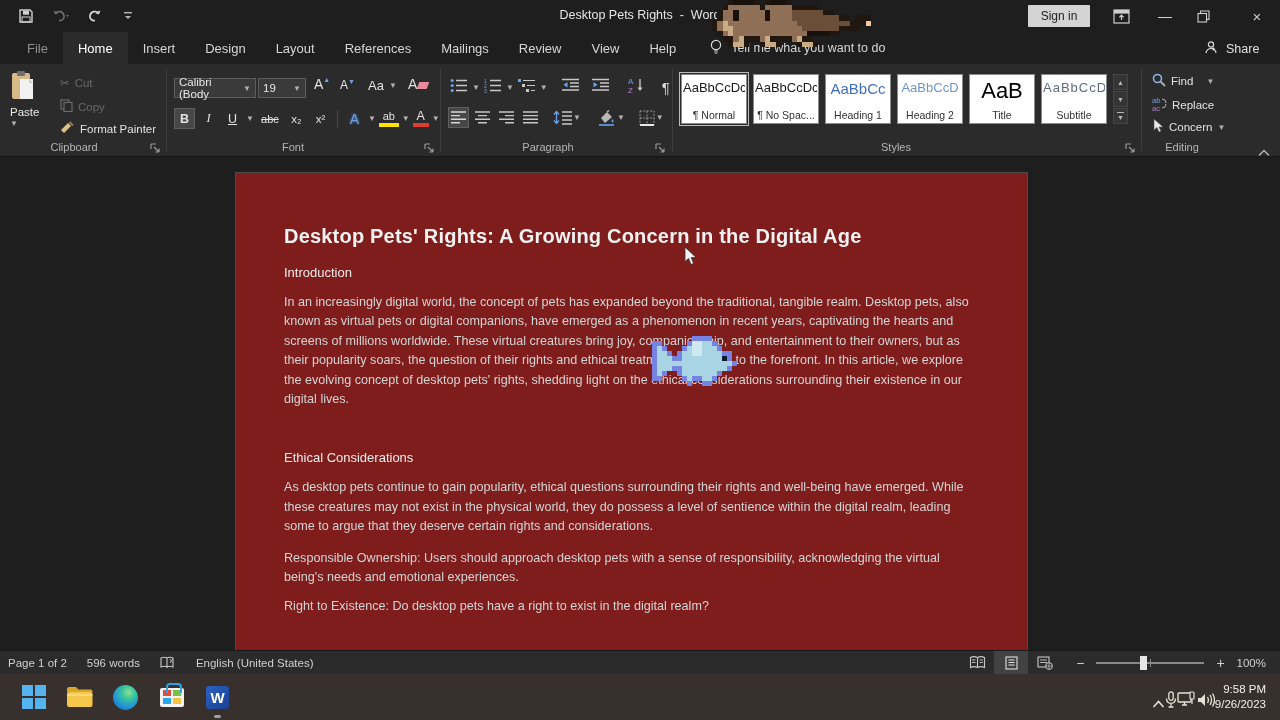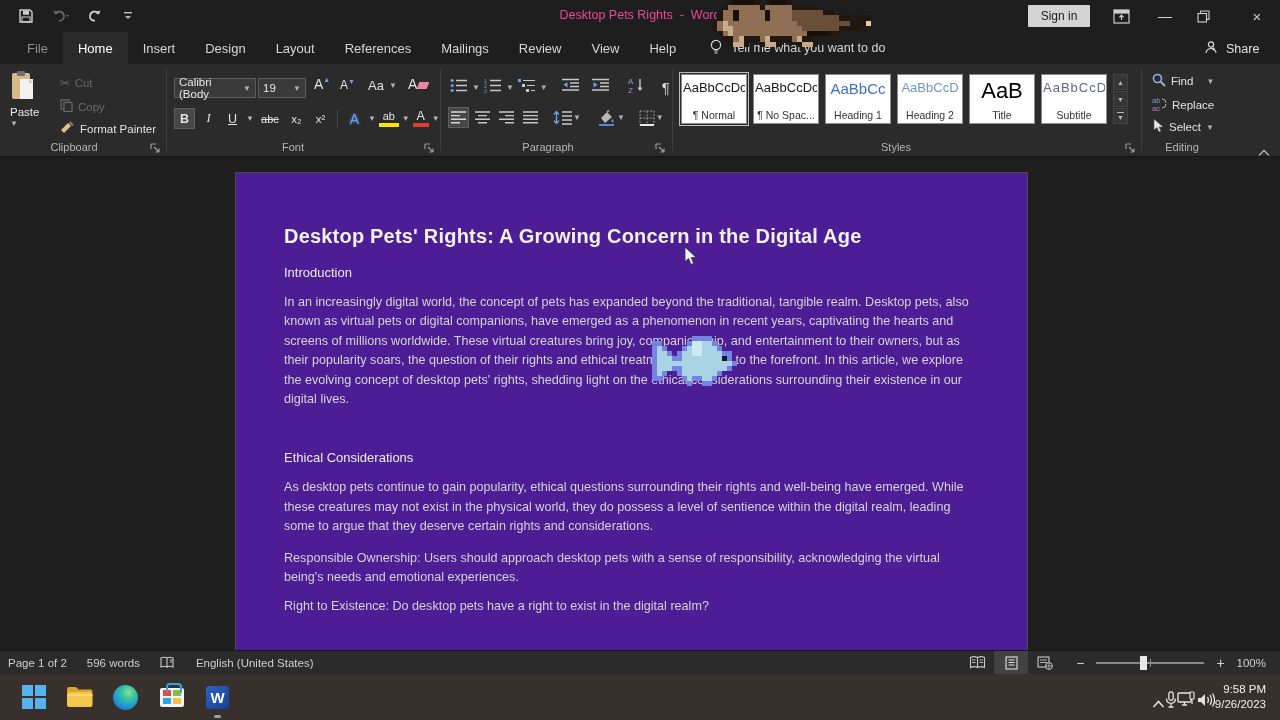--- a/index.html
+++ b/index.html
@@ -4,21 +4,21 @@
 <style>
   * { margin:0; padding:0; box-sizing:border-box; }
   html,body { width:1280px; height:720px; overflow:hidden; }
   body { font-family:"Liberation Sans", sans-serif; background:#1e1e1e; position:relative; color:#d8d8d8; }
   .abs { position:absolute; }
 
   
   #titlebar { position:absolute; top:0; left:0; width:1280px; height:32px; background:#1f1e1e; }
   .qat { position:absolute; top:4px; left:14px; display:flex; align-items:center; gap:10px; }
   .qat-btn { width:24px; height:24px; display:flex; align-items:center; justify-content:center; }
-  .win-title { position:absolute; top:8px; left:0; width:1280px; text-align:center; font-size:12.5px; color:#ec4899; }
+  .win-title { position:absolute; top:8px; left:0; width:1280px; text-align:center; font-size:12.5px; color:#e5e5e5; }
   .signin-btn { position:absolute; top:5px; left:1028px; width:62px; height:22px; background:#d4d4d4; color:#1f1f1f; font-size:12px; display:flex; align-items:center; justify-content:center; border-radius:1px; }
   .ribbon-display-btn { position:absolute; top:7px; left:1110px; width:22px; height:19px; display:flex; align-items:center; justify-content:center; }
   .win-ctl { position:absolute; top:0; width:38px; height:32px; display:flex; align-items:center; justify-content:center; color:#cfcfcf; font-size:14px; }
   #min-btn { left:1146px; } #restore-btn { left:1184px; } #close-btn { left:1238px; font-size:15px; }
 
   
   #tabrow { position:absolute; top:32px; left:0; width:1280px; height:32px; background:#1f1e1e; display:flex; align-items:stretch; padding-left:12px; }
   .rtab { padding:0 15px; display:flex; align-items:center; font-size:13px; color:#d6d6d6; }
   .rtab.file { color:#8f8f8f; }
   .rtab.active { background:#2b2b2b; color:#ffffff; }
@@ -39,21 +39,21 @@
   .fbtn { width:21px; height:21px; display:flex; align-items:center; justify-content:center; font-size:12.5px; color:#e2e2e2; }
   .fbtn.active { background:#474747; border:1px solid #5f5f5f; }
   .style-card { position:absolute; top:10px; width:66px; height:50px; background:#ffffff; border:1px solid #8a8a8a; display:flex; flex-direction:column; align-items:center; justify-content:space-between; padding:5px 2px 2px; }
   .style-card.selected { outline:1px solid #bdbdbd; outline-offset:1px; }
   .style-prev { font-size:13px; color:#1a1a1a; white-space:nowrap; overflow:hidden; max-width:62px; }
   .style-name { font-size:10.5px; color:#333333; white-space:nowrap; overflow:hidden; max-width:62px; }
   .style-scroll { position:absolute; left:1113px; width:15px; height:16px; background:#353535; border:1px solid #454545; color:#b8b8b8; font-size:7px; display:flex; align-items:center; justify-content:center; flex-direction:column; }
 
   
   #canvas { position:absolute; top:157px; left:0; width:1280px; height:493px; background:#1e1e1e; overflow:hidden; }
-  #page { position:absolute; left:235px; top:15px; width:793px; height:478px; background:#4c1d95; border:1px solid #4b4b4b; border-bottom:none; padding:52px 48px 0 48px; }
+  #page { position:absolute; left:235px; top:15px; width:793px; height:478px; background:#7f1d1d; border:1px solid #4b4b4b; border-bottom:none; padding:52px 48px 0 48px; }
   .doc-title { font-size:20px; font-weight:bold; color:#f2f2f2; letter-spacing:.2px; margin-bottom:17px; }
   .doc-h { font-size:13px; font-weight:normal; color:#ececec; margin-bottom:13px; }
   .doc-p { font-size:12.6px; line-height:19.4px; color:#d4d4d4; margin-bottom:10px; }
   .doc-p.gap-after { margin-bottom:41px; }
 
   
   #statusbar { position:absolute; top:650px; left:0; width:1280px; height:24px; background:#2b2b2b; border-top:1px solid #191919; display:flex; align-items:center; font-size:11.5px; color:#cfcfcf; }
   .sb-item { margin-left:20px; display:flex; align-items:center; gap:4px; }
   .sb-right { margin-left:auto; display:flex; align-items:center; }
   .view-btn { width:34px; height:23px; display:flex; align-items:center; justify-content:center; }
@@ -433,21 +433,21 @@
         </svg>
     </span>
       <span>Replace</span>
   </div>
   <div class="abs rbtn" style="left:1152px; top:55px;">
     <span>
       <svg width="12" height="14" viewBox="0 0 12 14">
           <path d="M2 0 L2 11 L5 8.5 L7 13 L9 12 L7 8 L11 8 Z" fill="#e8e8e8" stroke="#555" stroke-width="0.6"></path>
         </svg>
     </span>
-      <span>Select</span>
+      <span>Concern</span>
       <span class="caret">▼</span>
   </div>
   <div class="group-label" style="left:1134px; width:96px;">Editing</div>
   <div class="abs" style="left:1258px; top:79px;">
     <svg width="12" height="8" viewBox="0 0 12 8">
         <path d="M1 6.5 L6 1.5 L11 6.5" fill="none" stroke="#b8b8b8" stroke-width="1.3"></path>
       </svg>
   </div>
 </div>
 

